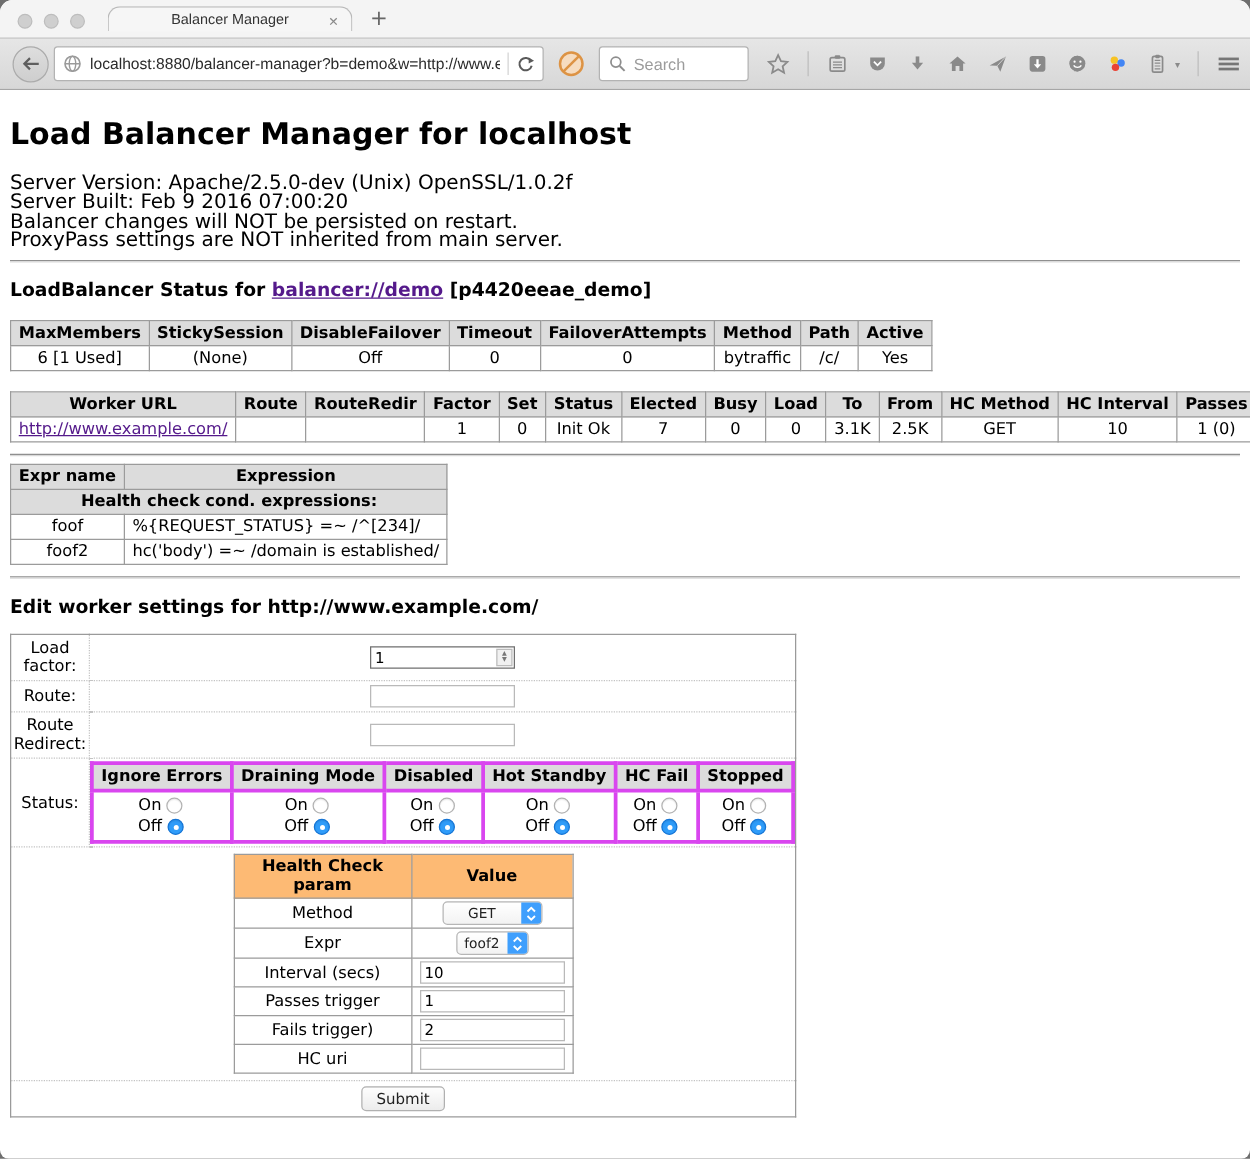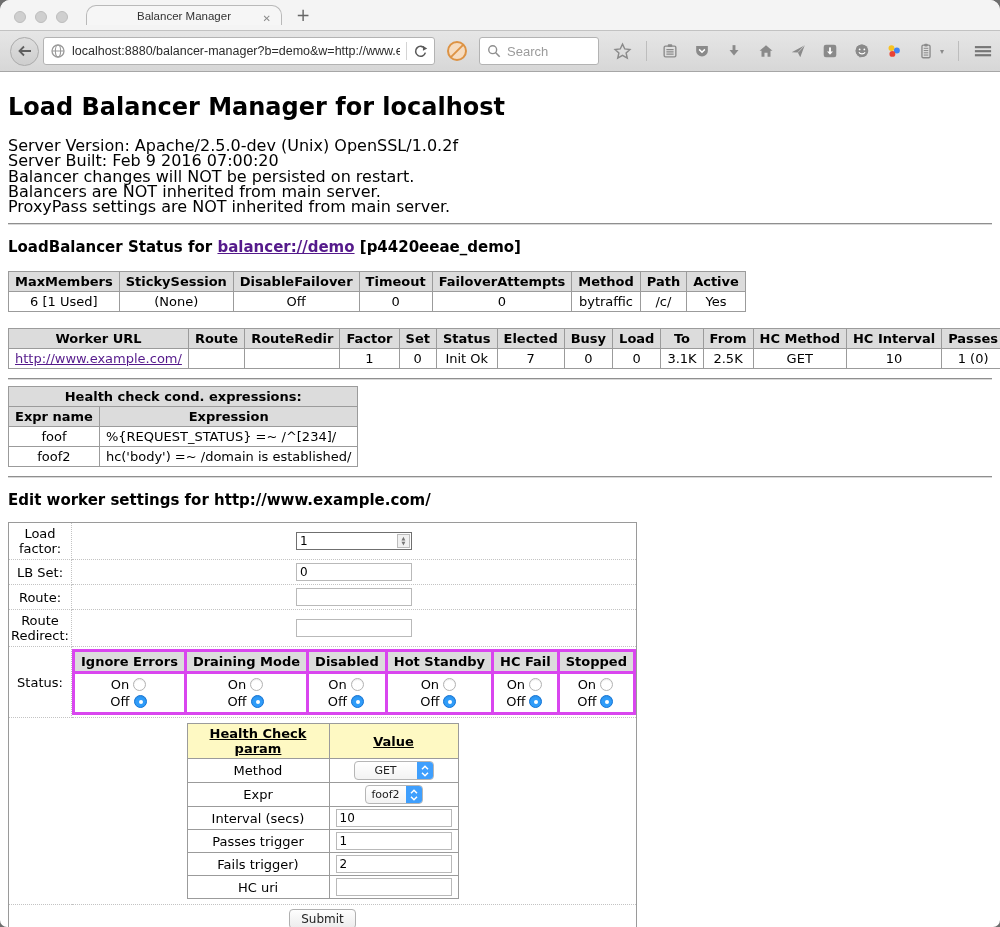--- a/index.html
+++ b/index.html
@@ -78,21 +78,21 @@
                 justify-content:center; line-height:17px; }
   .radio-line .rlabel { text-align:right; }
   .radio { width:13px; height:13px; border-radius:50%; background:#fff; border:1px solid #b2b2b2;
            position:relative; box-shadow:inset 0 1px 1px rgba(0,0,0,.08); }
   .radio.checked { background:#2f9cf9; border:1px solid #1574d4; }
   .radio.checked::after { content:""; position:absolute; left:4px; top:4px; width:4px; height:4px;
                           border-radius:50%; background:#fff; }
 
   table.hctable { border-collapse:collapse; margin:2px auto; }
   table.hctable th, table.hctable td { border:1px solid #9b9b9b; padding:2px 6px; font-size:13px; }
-  table.hctable th { background:#fef9c3;text-decoration:underline; }
+  table.hctable th { background:#fdba74; }
   td.hclabel { width:142px; text-align:center; }
   td.hcvalue { width:126px; text-align:left; }
   td.hcvalue.center { text-align:center; }
   .select { display:inline-flex; align-items:center; height:19px; border:1px solid #b6b6b6;
             border-radius:4px; background:linear-gradient(#fff,#f3f3f3); overflow:hidden; vertical-align:middle; }
   .select-value { flex:1; text-align:center; font-size:11px; color:#222; padding:0 2px; }
   .select-caps { width:16px; height:19px; background:#3f9ffd; display:flex; flex-direction:column;
                  align-items:center; justify-content:center; gap:2px; }
   .submit-btn { font-size:12px; padding:2px 11px; border:1px solid #b0b0b0; border-radius:4px;
                 background:linear-gradient(#fefefe,#ececec); color:#222;
@@ -225,21 +225,20 @@
   </div>
 
   <div class="content">
 
     <h1 class="pagetitle">Load Balancer Manager for localhost</h1>
 
     <div class="server-info">
       <div>Server Version: Apache/2.5.0-dev (Unix) OpenSSL/1.0.2f</div>
       <div>Server Built: Feb 9 2016 07:00:20</div>
       <div>Balancer changes will NOT be persisted on restart.</div>
-      <div>Balancers are NOT inherited from main server.</div>
       <div>ProxyPass settings are NOT inherited from main server.</div>
     </div>
 
     <hr class="rule">
 
     <h3 class="sechead"><span>LoadBalancer Status for</span> <a href="#">balancer://demo</a> <span>[p4420eeae_demo]</span></h3>
 
     <table class="datatable tbl-balancer">
       <tbody>
           <tr>
@@ -302,25 +301,25 @@
 
       </tr>
     </tbody>
       </table>
 
     <hr class="rule">
 
     <table class="datatable tbl-hcexpr">
       <tbody>
           <tr>
-        <th colspan="2">Health check cond. expressions:</th>
-      </tr>
-      <tr>
         <th>Expr name</th>
         <th>Expression</th>
+      </tr>
+      <tr>
+        <th colspan="2">Health check cond. expressions:</th>
       </tr>
       <tr>
         <td>foof</td>
         <td class="expr">%{REQUEST_STATUS} =~ /^[234]/</td>
       </tr>
       <tr>
         <td>foof2</td>
         <td class="expr">hc('body') =~ /domain is established/</td>
       </tr>
     </tbody>
@@ -333,24 +332,20 @@
     <table class="formtable">
       <tbody>
           <tr>
         <td class="flabel">Load factor:</td>
         <td>
           <span class="numwrap">
             <input class="text-input" value="1" style="">
             <span class="spin">▲<br>▼</span>
           </span>
         </td>
-      </tr>
-      <tr>
-        <td class="flabel">LB Set:</td>
-        <td><input class="text-input" value="0" style=""></td>
       </tr>
       <tr>
         <td class="flabel">Route:</td>
         <td><input class="text-input" value="" style=""></td>
       </tr>
       <tr>
         <td class="flabel">Route Redirect:</td>
         <td><input class="text-input" value="" style=""></td>
       </tr>
       <tr>

